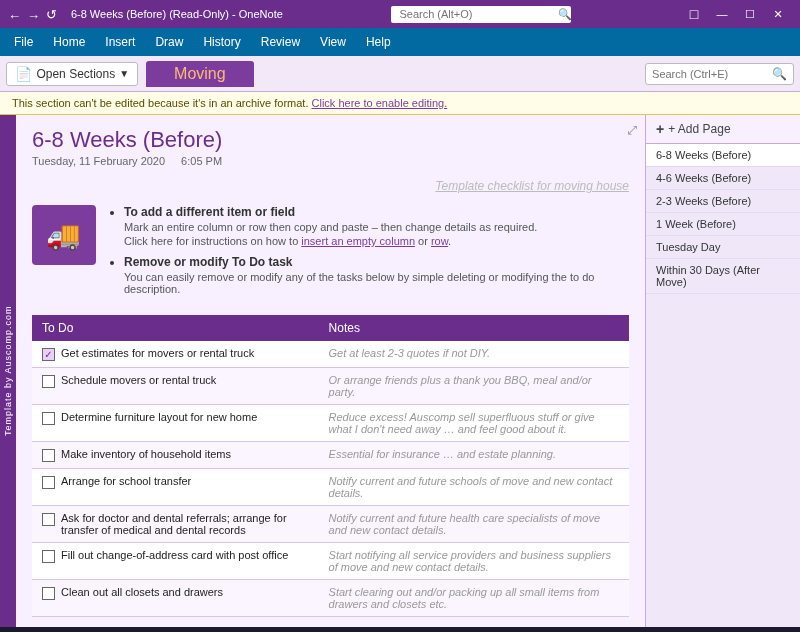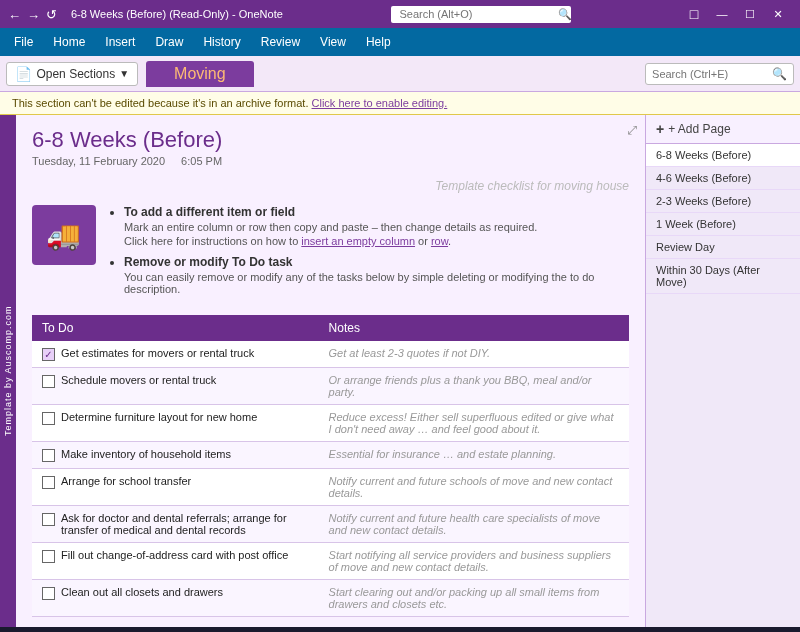--- a/index.html
+++ b/index.html
@@ -98,21 +98,21 @@
     .page-list { flex: 1; }
     .page-item {
       padding: 5px 10px; font-size: 11px; color: #333; cursor: pointer;
       border-bottom: 1px solid #e8d8f8;
     }
     .page-item.active { background: white; font-weight: 500; }
 
     
     .note-title { color: #6b2d8b; font-size: 22px; font-weight: 400; margin-bottom: 2px; }
     .note-date { color: #666; font-size: 11px; margin-bottom: 8px; }
-    .template-label { color: #bbb; font-size: 12px; font-style: italic; margin-bottom: 12px; text-align: right; }
+    .template-label { color: #bbb; font-size: 12px; font-style: italic; margin-bottom: 12px; text-align: right; text-decoration: underline; }
 
     
     .help-section { display: flex; gap: 12px; margin-bottom: 12px; }
     .truck-icon-box {
       width: 64px; height: 60px; background: #7c3c9e; border-radius: 4px;
       display: flex; align-items: center; justify-content: center; flex-shrink: 0;
       font-size: 28px; color: white;
     }
     .help-text h3 { font-size: 13px; color: #333; font-weight: 600; margin-bottom: 6px; }
     .help-text h3 span { color: #aaa; font-weight: 400; font-size: 11px; font-style: italic; }
@@ -256,21 +256,21 @@
             </td>
             <td>Or arrange friends plus a thank you BBQ, meal and/or party.</td>
           </tr>
           <tr>
             <td>
               <div class="checkbox-cell">
                 <div class="todo-checkbox"></div>
                 <span>Determine furniture layout for new home</span>
               </div>
             </td>
-            <td>Reduce excess! Either sell superfluous edited or give what I don't need away … and feel good about it.</td>
+            <td>Reduce excess! Auscomp sell superfluous stuff or give what I don't need away … and feel good about it.</td>
           </tr>
           <tr>
             <td>
               <div class="checkbox-cell">
                 <div class="todo-checkbox"></div>
                 <span>Make inventory of household items</span>
               </div>
             </td>
             <td>Essential for insurance … and estate planning.</td>
           </tr>
@@ -317,18 +317,18 @@
   <div class="right-panel">
     <div class="add-page-btn">
       <span style="font-weight:bold;font-size:14px;">+</span>
       <span>+ Add Page</span>
     </div>
     <div class="page-list" id="page-list">
         <div class="page-item active">6-8 Weeks (Before)</div>
         <div class="page-item">4-6 Weeks (Before)</div>
         <div class="page-item">2-3 Weeks (Before)</div>
         <div class="page-item">1 Week (Before)</div>
-        <div class="page-item">Review Day</div>
+        <div class="page-item">Tuesday Day</div>
         <div class="page-item">Within 30 Days (After Move)</div>
       </div>
   </div>
 
 </div>
 
 </body></html>

